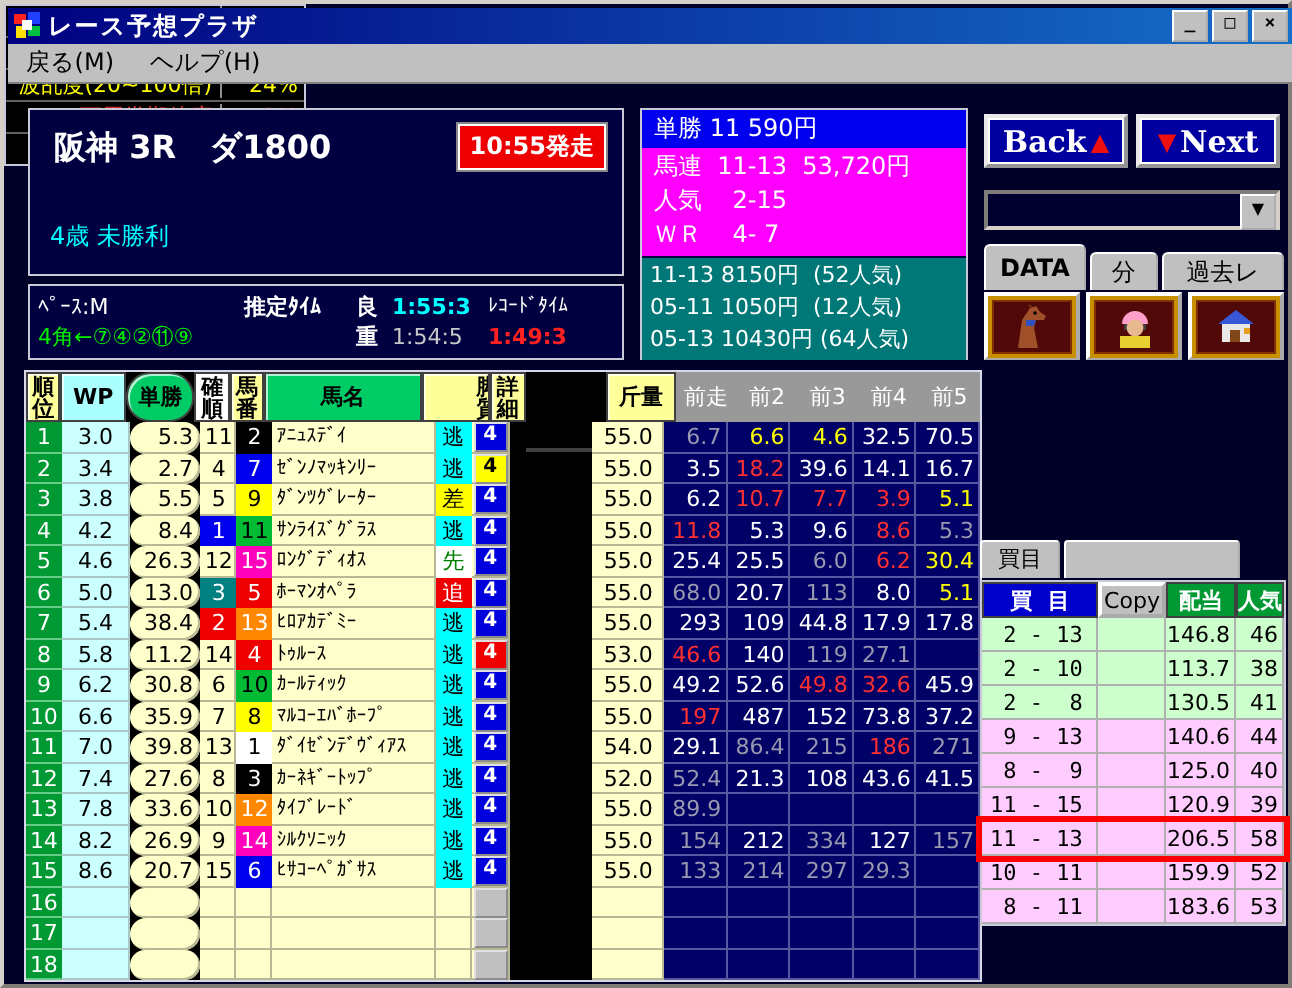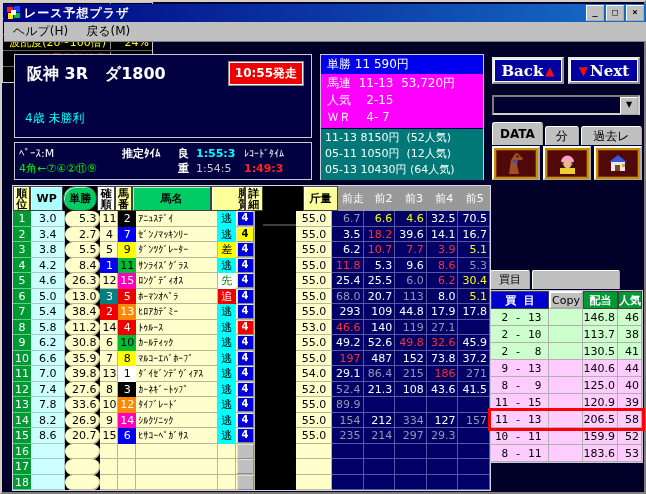--- a/index.html
+++ b/index.html
@@ -129,22 +129,22 @@
     </svg>
     <span class="title-text">レース予想プラザ</span>
     <span class="winbtns">
       <span class="winbtn">_</span>
       <span class="winbtn">□</span>
       <span class="winbtn">×</span>
     </span>
   </div>
 
   <div class="menubar">
+    <span class="menu-item">戻る(M)</span>
     <span class="menu-item">ヘルプ(H)</span>
-    <span class="menu-item">戻る(M)</span>
   </div>
 
   <div class="panel" id="race-panel">
     <span class="race-title"><span>阪神 3R</span>&nbsp;&nbsp;&nbsp;<span>ダ1800</span></span>
     <span class="start-box">10:55発走</span>
     <span class="race-cond">4歳 未勝利</span>
   </div>
 
   <div class="panel" id="pace-panel">
     <div class="pace-grid">
@@ -510,21 +510,21 @@
           <div class="mc c2 b-cream b-num">20.7</div>
           <div class="mc c3 b-cream">15</div>
           <div class="mc c4 waku-blue">6</div>
           <div class="mc c5 b-cream b-name">ﾋｻｺｰﾍﾟｶﾞｻｽ</div>
           <div class="mc c6 ky-nige">逃</div>
           <div class="mc c7 b-det">
             <div class="detbtn det-blue">4</div>
           </div>
           <div class="mc c8 b-cream">熊沢</div>
           <div class="mc c9 b-cream">55.0</div>
-          <div class="mc cp b-prev pv-gray">235</div>
+          <div class="mc cp b-prev pv-gray">133</div>
           <div class="mc cp b-prev pv-gray">214</div>
           <div class="mc cp b-prev pv-gray">297</div>
           <div class="mc cp b-prev pv-gray">29.3</div>
           <div class="mc cp b-prev pv-white"></div>
         </div>
         <div class="mrow">
           <div class="mc c0 b-rank">16</div>
           <div class="mc c1 b-wp"></div>
           <div class="mc c2 b-cream b-num"></div>
           <div class="mc c3 b-cream"></div>

